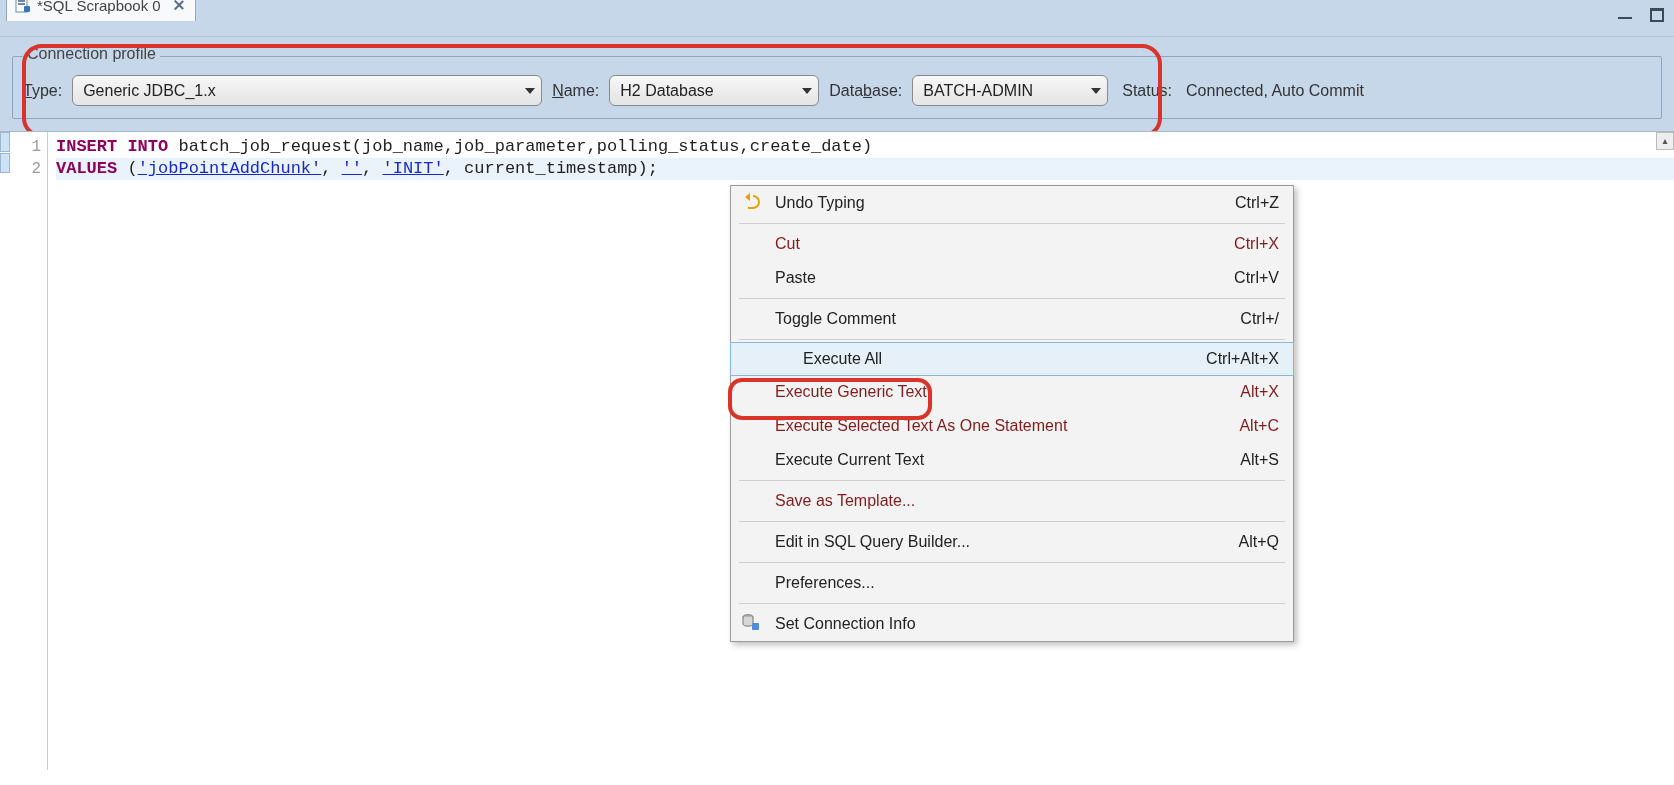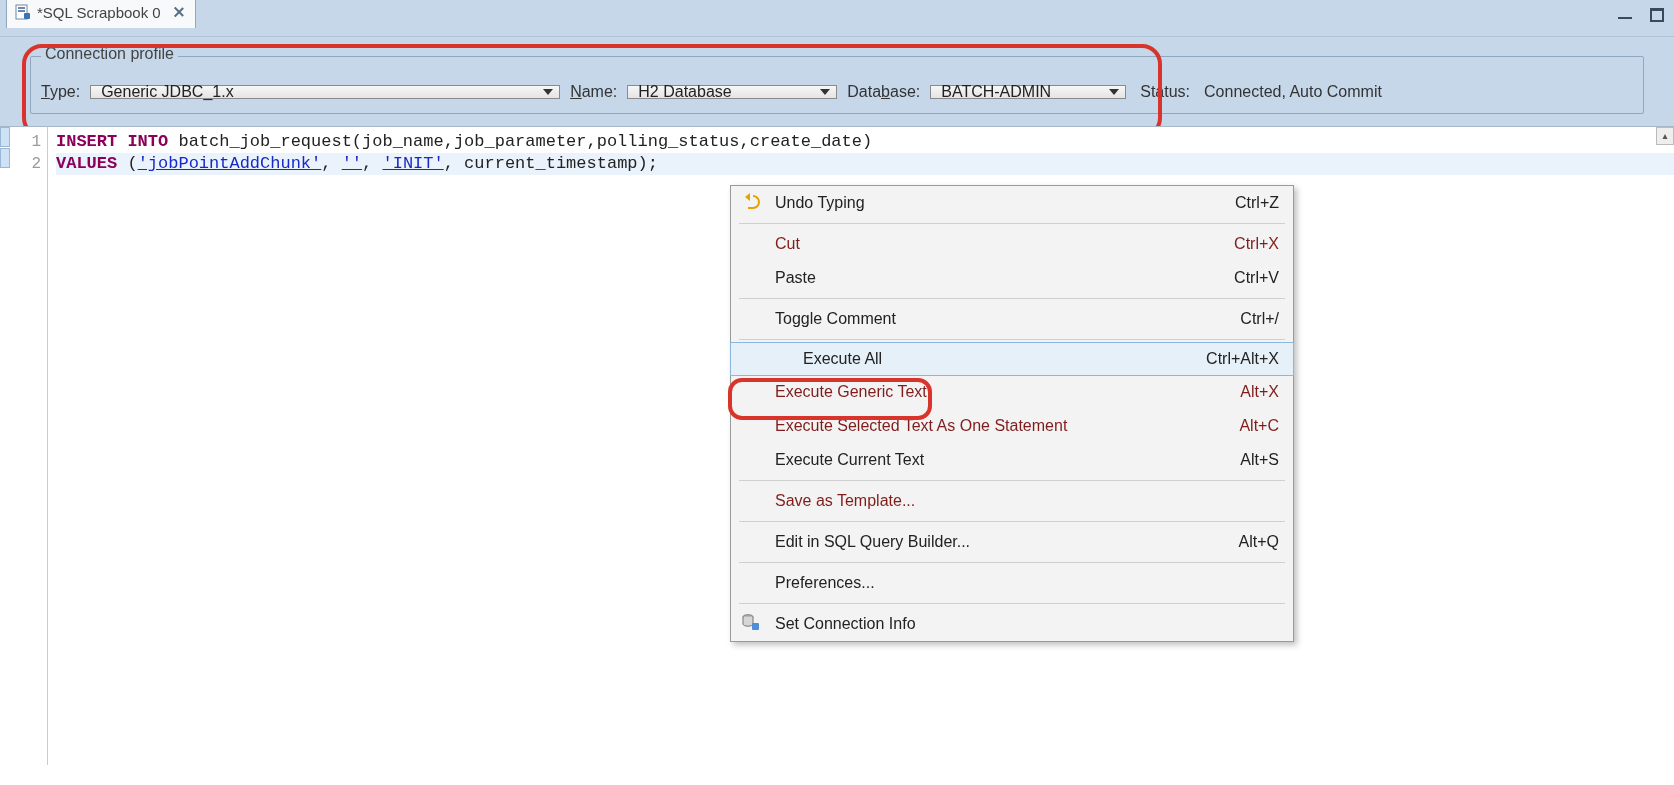--- a/index.html
+++ b/index.html
@@ -1,40 +1,40 @@
 <!DOCTYPE html>
 <html><head>
 <meta charset="utf-8">
 <style>
   * { box-sizing: border-box; }
   html, body { margin: 0; padding: 0; font-family: "Segoe UI", Tahoma, Arial, sans-serif; font-size: 15px; color: #333; }
   body { background: #fff; width: 1674px; height: 785px; overflow: hidden; }
 
   
-  .tab-bar { background: #c6d7ea; height: 36px; display: flex; align-items: flex-end; padding: 8px 6px; position: relative; }
+  .tab-bar { background: #c6d7ea; height: 36px; display: flex; align-items: flex-end; padding: 15px 6px; position: relative; }
   .tab { background: #f7f9fb; border: 1px solid #8fa8c0; border-bottom: none; border-radius: 4px 4px 0 0; padding: 4px 10px 5px 8px; display: flex; align-items: center; gap: 6px; font-size: 15px; color: #444; height: 32px; }
   .tab .tab-icon { width: 16px; height: 16px; display: inline-block; }
   .tab .tab-close { width: 12px; height: 12px; position: relative; margin-left: 6px; }
   .tab .tab-close::before, .tab .tab-close::after {
     content: ""; position: absolute; left: 5px; top: 0; width: 1.5px; height: 12px; background: #5a6f85;
   }
   .tab .tab-close::before { transform: rotate(45deg); }
   .tab .tab-close::after  { transform: rotate(-45deg); }
   .window-controls { position: absolute; right: 10px; top: 8px; display: flex; gap: 18px; }
   .minimize-icon { width: 14px; height: 14px; position: relative; }
   .minimize-icon::before { content:""; position:absolute; bottom:3px; left:0; width:14px; height:2px; background:#3a4a5a; }
   .maximize-icon { width: 14px; height: 14px; border: 2px solid #3a4a5a; border-top-width: 3px; }
 
   
-  .panel-wrap { background: #c6d7ea; padding: 10px 28px 12px; border-top: 1px solid #b0c4d8; }
+  .panel-wrap { background: #c6d7ea; padding: 10px 10px 12px; border-top: 1px solid #b0c4d8; }
   .fieldset { border: 1px solid #8fa8c0; border-radius: 2px; padding: 8px 10px 12px; background: #c6d7ea; position: relative; }
   .legend { font-size: 16px; color: #444; padding: 0 4px; position: relative; top: -2px; }
-  .fieldrow { display: flex; align-items: center; gap: 10px; margin-top: 10px; flex-wrap: nowrap; }
+  .fieldrow { display: flex; align-items: center; gap: 10px; margin-top: 2px; flex-wrap: nowrap; }
   .fieldrow label { font-size: 16px; color: #333; }
-  .combo { display: inline-flex; align-items: center; justify-content: space-between; background: linear-gradient(#f7f7f7,#e4e4e4); border: 1px solid #8a8a8a; border-radius: 0; padding: 3px 6px 3px 10px; font-size: 16px; color: #222; height: 14px; }
+  .combo { display: inline-flex; align-items: center; justify-content: space-between; background: linear-gradient(#f7f7f7,#e4e4e4); border: 1px solid #8a8a8a; border-radius: 6px; padding: 3px 6px 3px 10px; font-size: 16px; color: #222; height: 31px; }
   .combo .caret { width: 0; height: 0; border-left: 5px solid transparent; border-right: 5px solid transparent; border-top: 6px solid #333; margin-left: 8px; }
   .status { font-size: 16px; color: #333; margin-left: 4px; }
   
   .red-highlight-profile { position: absolute; border: 4px solid #d9342b; border-radius: 20px; pointer-events: none; }
   .rh-profile { left: 22px; top: 44px; width: 1140px; height: 94px; }
 
   
   .editor { display: flex; background: #fff; height: calc(785px - 36px - 110px); position: relative; border-top: 1px solid #a9b7c6; }
   .gutter { background: #fff; border-right: 1px solid #ccc; width: 48px; font-family: Consolas, "Courier New", monospace; font-size: 16px; color: #9b9b9b; text-align: right; padding: 4px 6px 0 0; }
   .gutter .marks { position:absolute; left:0; top:0; width:12px; }

